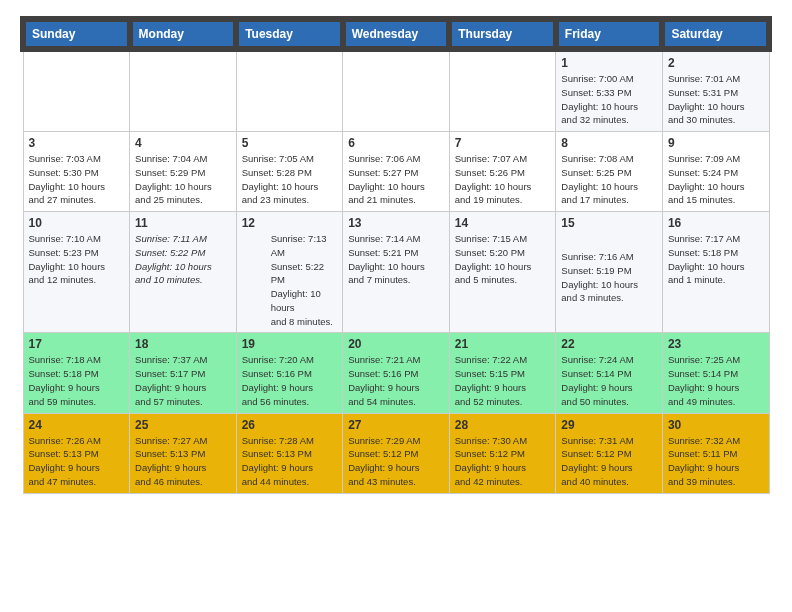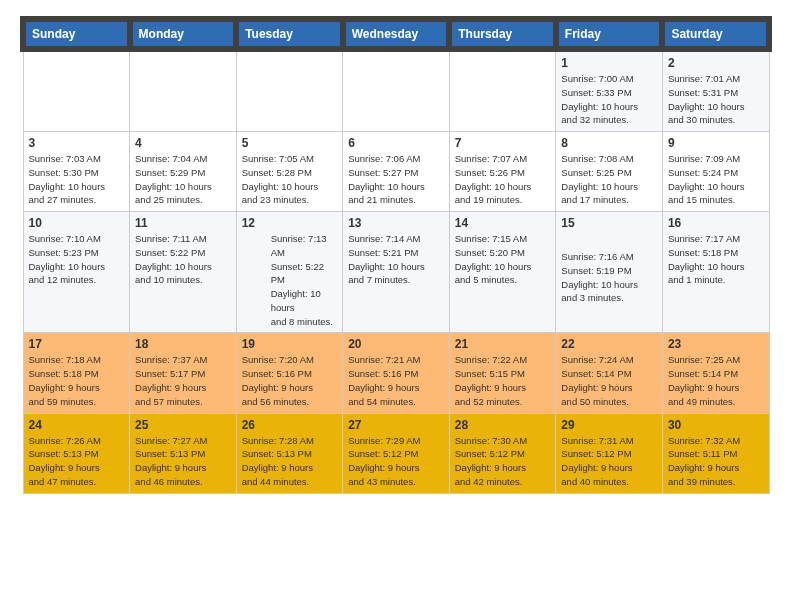--- a/index.html
+++ b/index.html
@@ -67,21 +67,21 @@
     .calendar tr:nth-child(odd) td {
       background: #f5f7fb;
     }
     .calendar tr:nth-child(even) td {
       background: #ffffff;
     }
     
     .calendar tbody tr:nth-child(1) td { background: #f5f7fb; }
     .calendar tbody tr:nth-child(2) td { background: #ffffff; }
     .calendar tbody tr:nth-child(3) td { background: #f5f7fb; }
-    .calendar tbody tr:nth-child(4) td { background: #fdba74; }
+    .calendar tbody tr:nth-child(4) td { background: #86efac; }
     .calendar tbody tr:nth-child(5) td { background: #eab308; }
 
     .day-num {
       font-weight: bold;
       font-size: 12px;
       margin-bottom: 2px;
       display: block;
     }
     .day-info {
       font-size: 9.5px;
@@ -183,21 +183,21 @@
         <tr>
           <td>
             <span class="day-num">10</span>
             <div class="day-info" style="white-space: pre-line;">Sunrise: 7:10 AM
 Sunset: 5:23 PM
 Daylight: 10 hours
 and 12 minutes.</div>
           </td>
           <td>
             <span class="day-num">11</span>
-            <div class="day-info" style="white-space: pre-line;">Sunrise: 7:11 AM
+            <div class="day-info" style="white-space: pre-line; font-style: italic;">Sunrise: 7:11 AM
 Sunset: 5:22 PM
 Daylight: 10 hours
 and 10 minutes.</div>
           </td>
           <td>
             <span class="day-num">12</span>
             <div class="day-info" style="white-space: pre-line; margin-left: 29px;">Sunrise: 7:13 AM
 Sunset: 5:22 PM
 Daylight: 10 hours
 and 8 minutes.</div>

